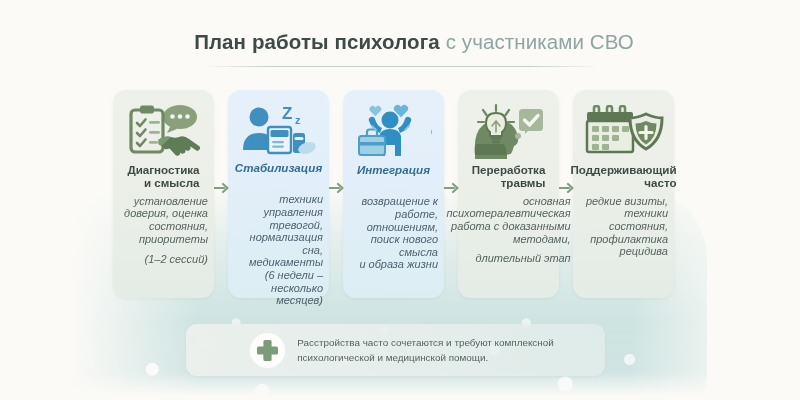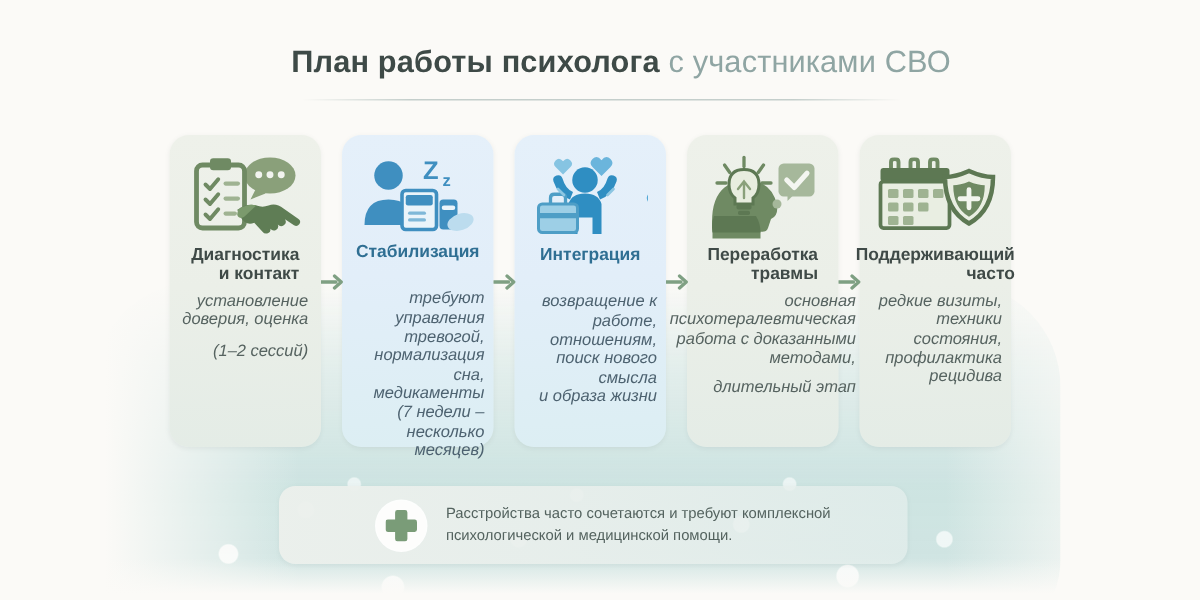--- a/index.html
+++ b/index.html
@@ -69,21 +69,21 @@
   }
   .card.green{background:linear-gradient(178deg,#eef1ea 0%,#ebefe8 48%,#e4ece6 100%);}
   .card.blue {background:linear-gradient(178deg,#e5f0fa 0%,#e2eef9 45%,#dceef3 100%);}
 
   .icon-box{height:56px;display:flex;align-items:center;justify-content:center;margin-bottom:4px;}
   .card-title{
     font-size:11.6px;font-weight:bold;line-height:13.4px;text-align:right;
     margin-bottom:5px;
   }
   .card.green .card-title{color:#3f4a47;}
-  .card.blue  .card-title{color:#2f6f93;}
+  .card.blue  .card-title{color:#2f6f93;font-style:italic;}
   .card-desc{
     font-size:11px;line-height:12.6px;text-align:right;color:#566360;
     padding:0 1px;
     font-style:italic;
   }
   .card.blue .card-desc{color:#4d6270;}
 
   
   .arrow{position:absolute;top:182px;width:16px;height:12px;}
 
@@ -146,25 +146,26 @@
           <g>
             <path d="M33 36 q7 -5 13 -3 q4 1.5 8 0 q5 -2 10 2 l10 7 q2 1.5 .5 3.5 q-1.5 2 -3.5 .7 l-6 -4
                      q1.5 2.5 -.8 4 q-2.2 1.4 -4 -.5 q1 2.4 -1.2 3.6 q-2.2 1.1 -3.8 -.8
                      q.6 2.2 -1.6 3 q-2.2 .8 -3.6 -1 l-5.5 -6 q-3.5 1.6 -6.5 -.6 q-3 -2.2 -4 -7 Z" fill="#5f7d55"></path>
             <path d="M34 35.5 q6.5 -4.2 12 -2.6 l-8 7.5 q-2 1.8 -4 .3 q-1.6 -1.3 0 -5.2 Z" fill="#7b9a6d"></path>
           </g>
         </svg>
       </div>
       <div class="card-title">
         <div>Диагностика</div>
-        <div>и контакт</div>
+        <div>и смысла</div>
       </div>
       <div class="card-desc">
         <div>установление</div>
         <div>доверия, оценка</div>
+        <div>состояния, приоритеты</div>
         <div style="margin-top:8px">(1–2 сессий)</div>
       </div>
     </div>
 
     <div class="card blue">
       <div class="icon-box">
         <svg width="80" height="54" viewBox="0 0 80 54">
           <g fill="#3f8fc0" font-family="Liberation Sans, sans-serif" font-weight="bold">
             <text x="43" y="16" font-size="17">Z</text>
             <text x="56" y="21" font-size="11">z</text>
@@ -185,25 +186,25 @@
           </g>
           <g>
             <ellipse cx="68" cy="45" rx="9" ry="5.5" fill="#bcdcee" transform="rotate(-18 68 45)"></ellipse>
           </g>
         </svg>
       </div>
       <div class="card-title">
         <div>Стабилизация</div>
       </div>
       <div class="card-desc" style="margin-top:14px">
-        <div>требуют управления</div>
+        <div>техники управления</div>
         <div>тревогой,</div>
         <div>нормализация сна,</div>
         <div>медикаменты</div>
-        <div>(7 недели – несколько</div>
+        <div>(6 недели – несколько</div>
         <div>месяцев)</div>
       </div>
     </div>
 
     <div class="card blue">
       <div class="icon-box">
         <svg width="76" height="54" viewBox="0 0 76 54">
           <g>
             <path d="M28 9 q-4 -5 -8 -1 q-3.5 3.5 0 7 l8 8 l8 -8 q3.5 -3.5 0 -7 q-4 -4 -8 1 Z" fill="#86c4e2" transform="translate(2,-2) scale(.62)"></path>
             <path d="M28 9 q-4 -5 -8 -1 q-3.5 3.5 0 7 l8 8 l8 -8 q3.5 -3.5 0 -7 q-4 -4 -8 1 Z" fill="#6bb5dc" transform="translate(24,-4) scale(.75)"></path>

